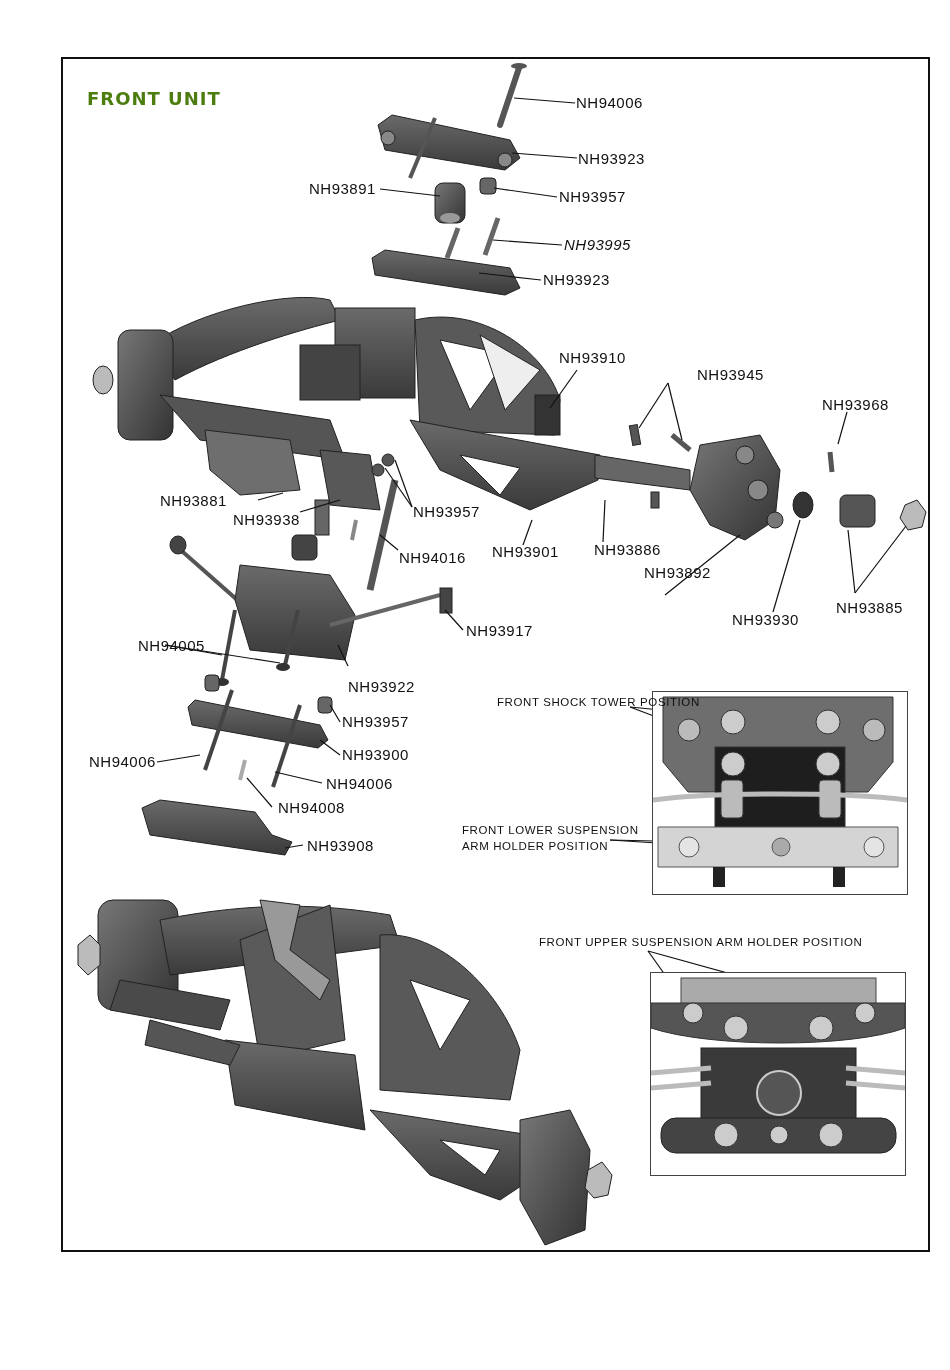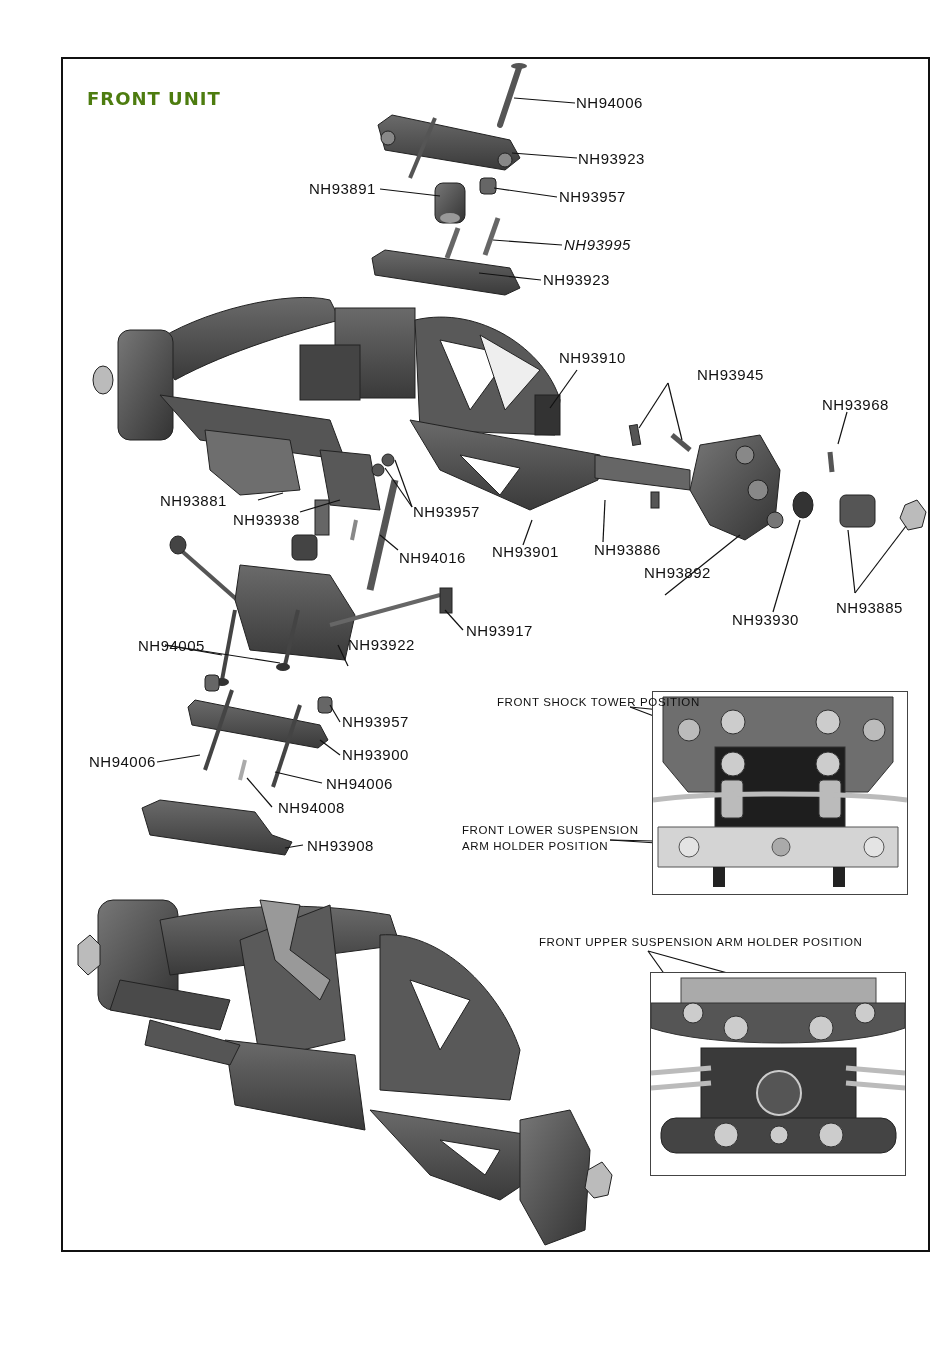--- a/index.html
+++ b/index.html
@@ -251,21 +251,21 @@
 <div class="lbl" style="left:233px;top:511px;">NH93938</div>
 <div class="lbl" style="left:413px;top:503px;">NH93957</div>
 <div class="lbl" style="left:399px;top:549px;">NH94016</div>
 <div class="lbl" style="left:492px;top:543px;">NH93901</div>
 <div class="lbl" style="left:594px;top:541px;">NH93886</div>
 <div class="lbl" style="left:644px;top:564px;">NH93892</div>
 <div class="lbl" style="left:732px;top:611px;">NH93930</div>
 <div class="lbl" style="left:836px;top:599px;">NH93885</div>
 <div class="lbl" style="left:466px;top:622px;">NH93917</div>
 <div class="lbl" style="left:98px;top:637px;margin-left:40px;">NH94005</div>
-<div class="lbl" style="left:348px;top:636px;">NH93922</div>
+<div class="lbl" style="left:348px;top:678px;">NH93922</div>
 <div class="lbl" style="left:342px;top:713px;">NH93957</div>
 <div class="lbl" style="left:342px;top:746px;">NH93900</div>
 <div class="lbl" style="left:89px;top:753px;">NH94006</div>
 <div class="lbl" style="left:326px;top:775px;">NH94006</div>
 <div class="lbl" style="left:278px;top:799px;">NH94008</div>
 <div class="lbl" style="left:307px;top:837px;">NH93908</div>
 
 <div class="cap" style="left:449px;top:696px;padding-left:48px;">FRONT SHOCK TOWER POSITION</div>
 <div class="cap" style="left:462px;top:824px;">FRONT LOWER SUSPENSION</div>
 <div class="cap" style="left:462px;top:840px;">ARM HOLDER POSITION</div>

